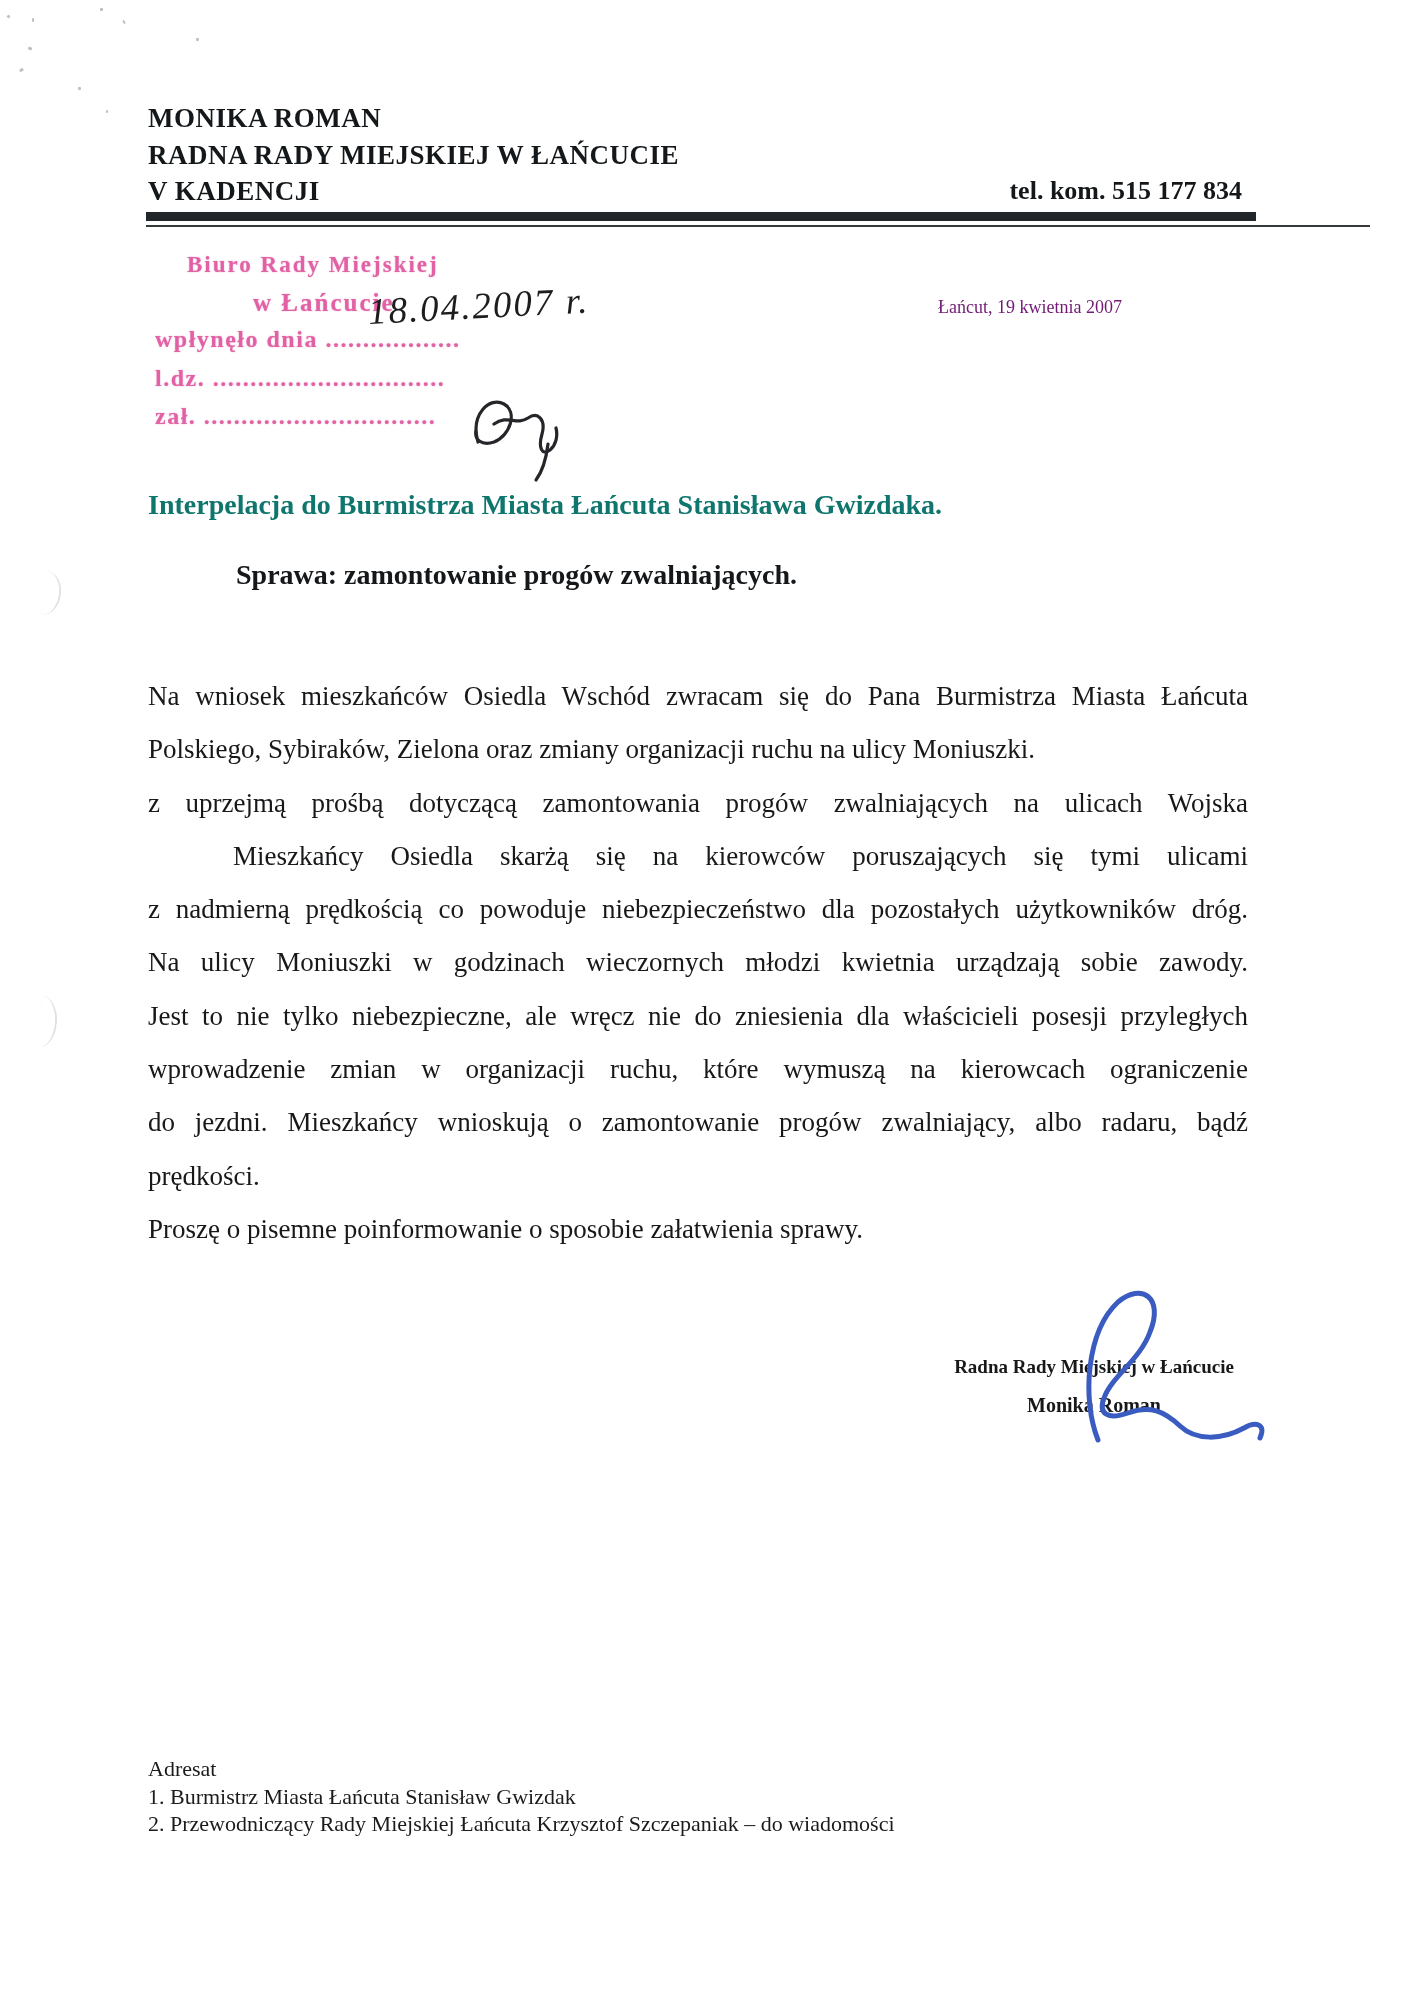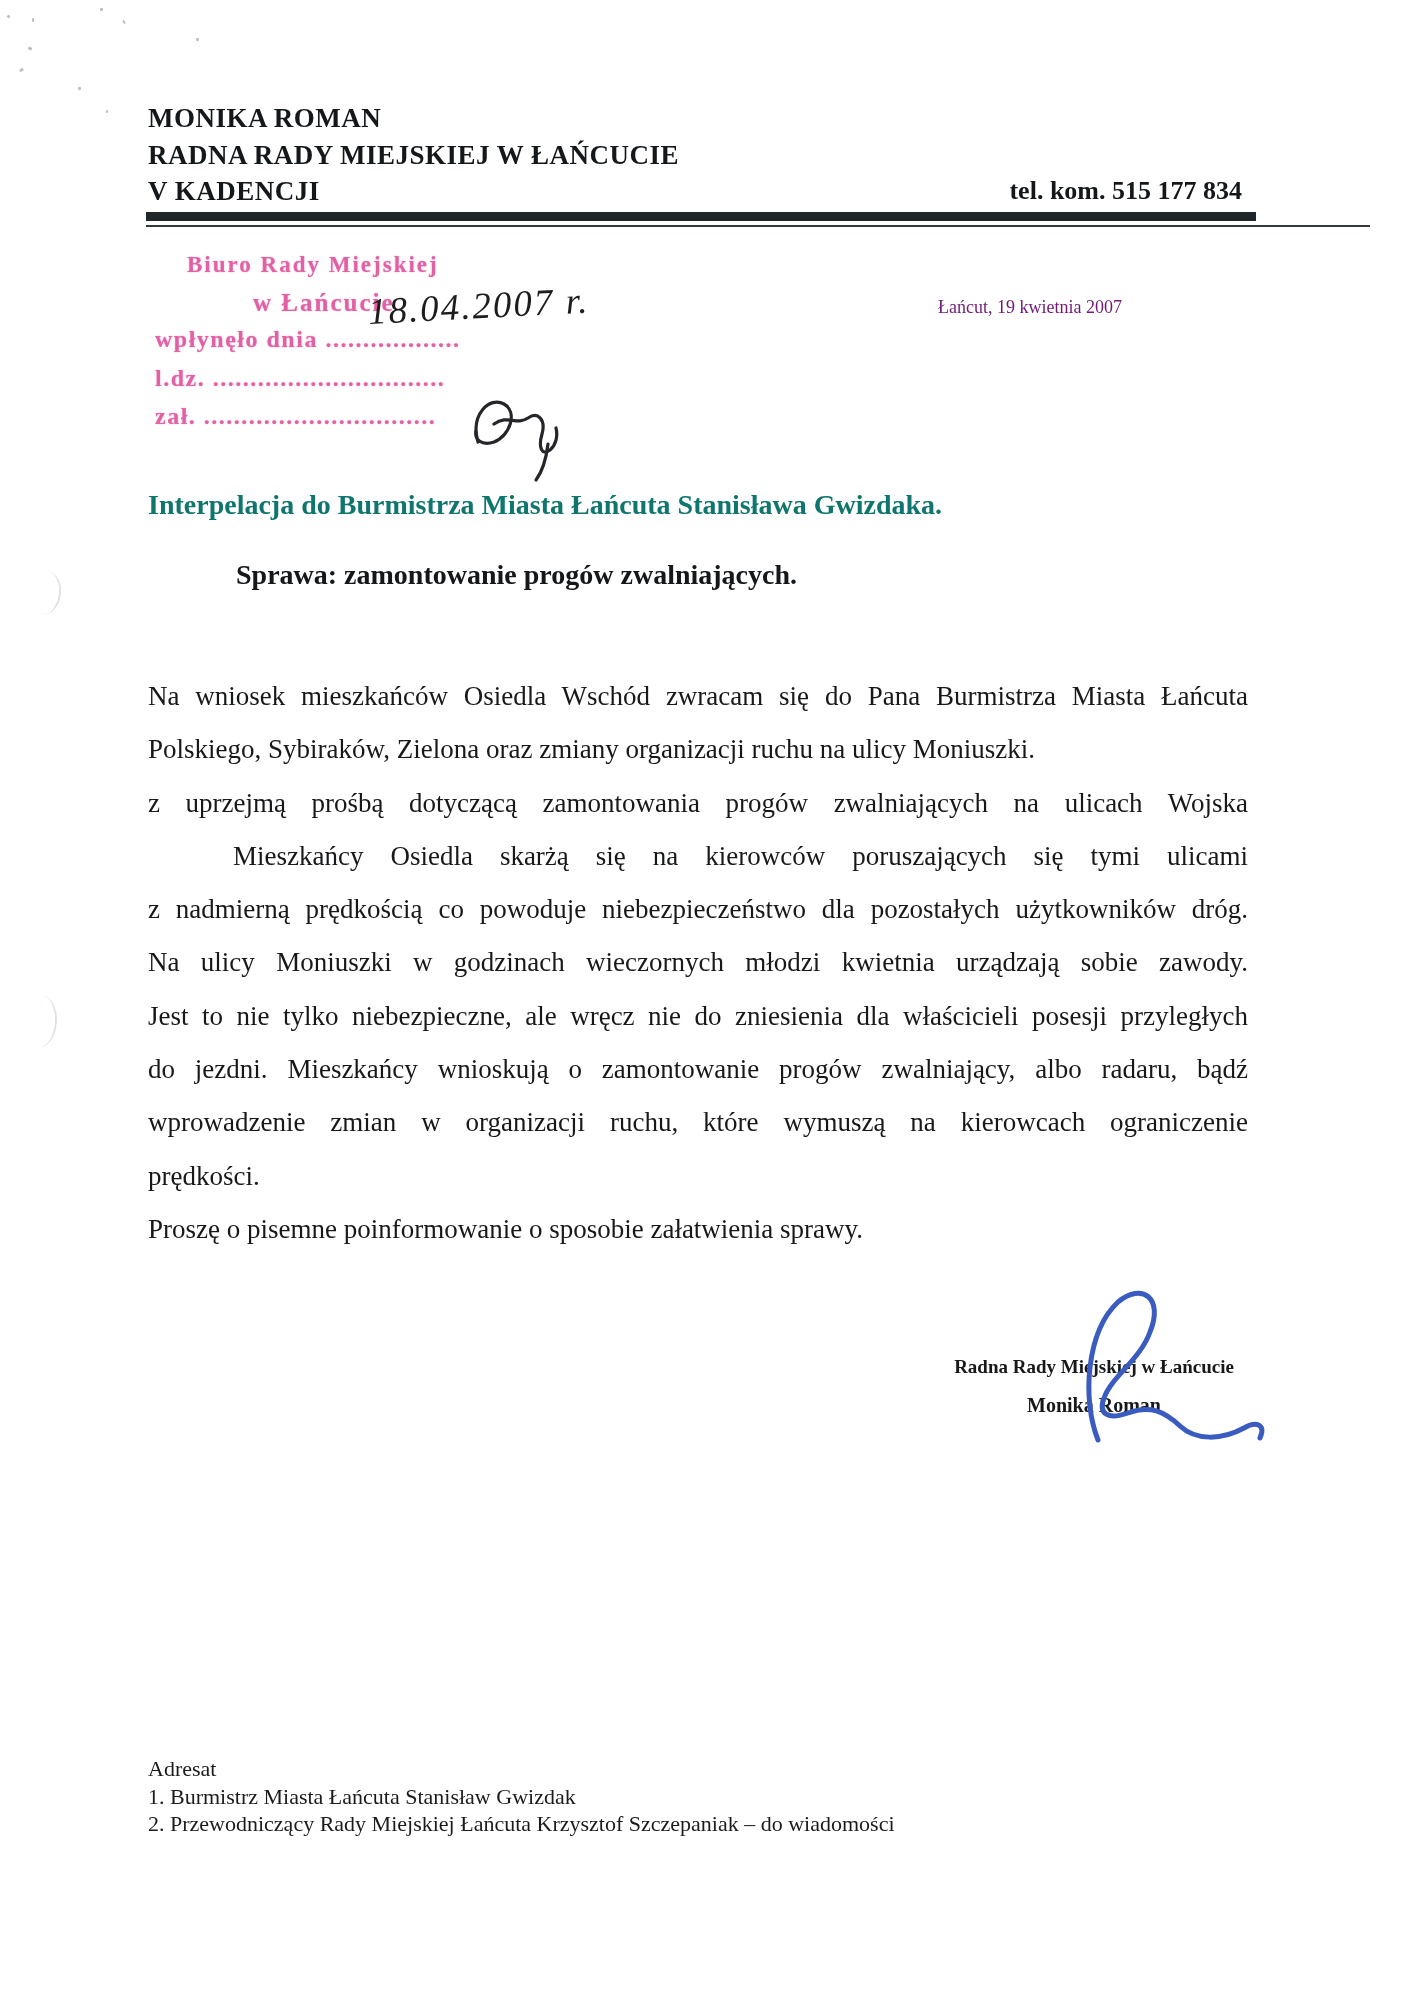--- a/index.html
+++ b/index.html
@@ -104,22 +104,22 @@
   <div class="abs doc-subject">Sprawa: zamontowanie progów zwalniających.</div>
 
   <div class="abs body-text" id="body-text">
       <div class="line j">Na wniosek mieszkańców Osiedla Wschód zwracam się do Pana Burmistrza Miasta Łańcuta</div>
       <div class="line l">Polskiego, Sybiraków, Zielona oraz zmiany organizacji ruchu na ulicy Moniuszki.</div>
       <div class="line j">z uprzejmą prośbą dotyczącą zamontowania progów zwalniających na ulicach Wojska</div>
       <div class="line j ind">Mieszkańcy Osiedla skarżą się na kierowców poruszających się tymi ulicami</div>
       <div class="line j">z nadmierną prędkością co powoduje niebezpieczeństwo dla pozostałych użytkowników dróg.</div>
       <div class="line j">Na ulicy Moniuszki w godzinach wieczornych młodzi kwietnia urządzają sobie zawody.</div>
       <div class="line j">Jest to nie tylko niebezpieczne, ale wręcz nie do zniesienia dla właścicieli posesji przyległych</div>
+      <div class="line j">wprowadzenie zmian w organizacji ruchu, które wymuszą na kierowcach ograniczenie</div>
       <div class="line j">do jezdni. Mieszkańcy wnioskują o zamontowanie progów zwalniający, albo radaru, bądź</div>
-      <div class="line j">wprowadzenie zmian w organizacji ruchu, które wymuszą na kierowcach ograniczenie</div>
       <div class="line l">prędkości.</div>
       <div class="line l">Proszę o pisemne poinformowanie o sposobie załatwienia sprawy.</div>
     </div>
 
   <div class="abs sig-block">
     <div class="sig-role">Radna Rady Miejskiej w Łańcucie</div>
     <div class="sig-name">Monika Roman</div>
   </div>
   <svg class="abs sig-ink" viewBox="0 0 230 166">
     <path d="M52,152 C36,112 40,44 72,14 C96,-6 118,10 104,44 C94,72 66,88 58,110 C52,126 62,132 82,125 C104,117 118,123 134,138 C150,153 176,152 198,140 C210,133 220,136 214,150" fill="none" stroke="#3a5cc0" stroke-width="5" stroke-linecap="round"></path>

